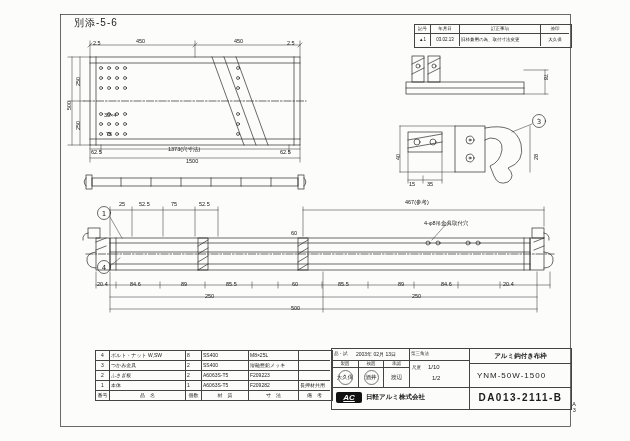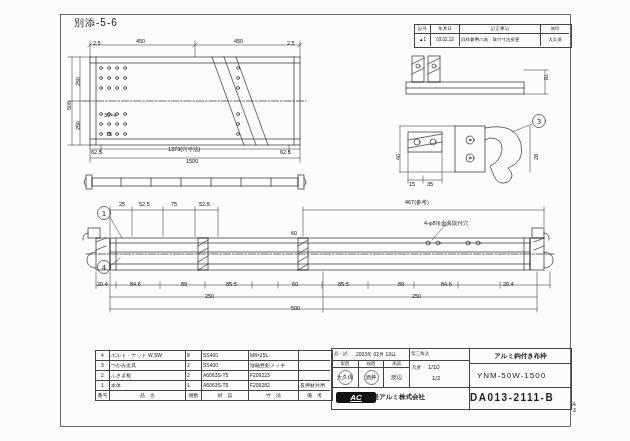--- a/index.html
+++ b/index.html
@@ -373,23 +373,23 @@
     <div class="tbx" style="left:52px;top:12px;width:25px;text-align:center;font-size:4.5px;">承認</div>
 
     <div class="tbx" style="left:0;top:25px;width:26px;text-align:center;font-size:5.5px;">大久保</div>
     <div class="tbx" style="left:27px;top:25px;width:24px;text-align:center;font-size:5.5px;">酒井</div>
     <div class="tbx" style="left:52px;top:25px;width:25px;text-align:center;font-size:5.5px;">渡辺</div>
     <div class="stamp-circle" style="left:6px;top:21px;"></div>
     <div class="stamp-circle" style="left:32px;top:21px;"></div>
 
     <div id="product-name" class="tbx" style="left:138px;top:3px;width:101px;text-align:center;">アルミ鈎付き布枠</div>
     <div id="model-number" class="tbx" style="left:129px;top:22px;width:101px;text-align:center;">YNM-50W-1500</div>
-    <div id="drawing-number" class="tbx" style="left:138px;top:43px;width:101px;">DA013-2111-B</div>
-
-    <div id="company-logo" class="tbx" style="left:4px;top:43px;width:40px;height:11px;text-decoration:underline;">AC</div>
+    <div id="drawing-number" class="tbx" style="left:138px;top:43px;width:101px;text-align:center;">DA013-2111-B</div>
+
+    <div id="company-logo" class="tbx" style="left:4px;top:43px;width:26px;height:11px;text-decoration:underline;">AC</div>
     <div class="tbx" style="left:34px;top:44px;font-size:6.5px;font-weight:bold;">日軽アルミ株式会社</div>
   </div>
 
   <div id="sheet-size" class="abs">
     <div>A</div>
     <div>3</div>
   </div>
 
 </div>
 

